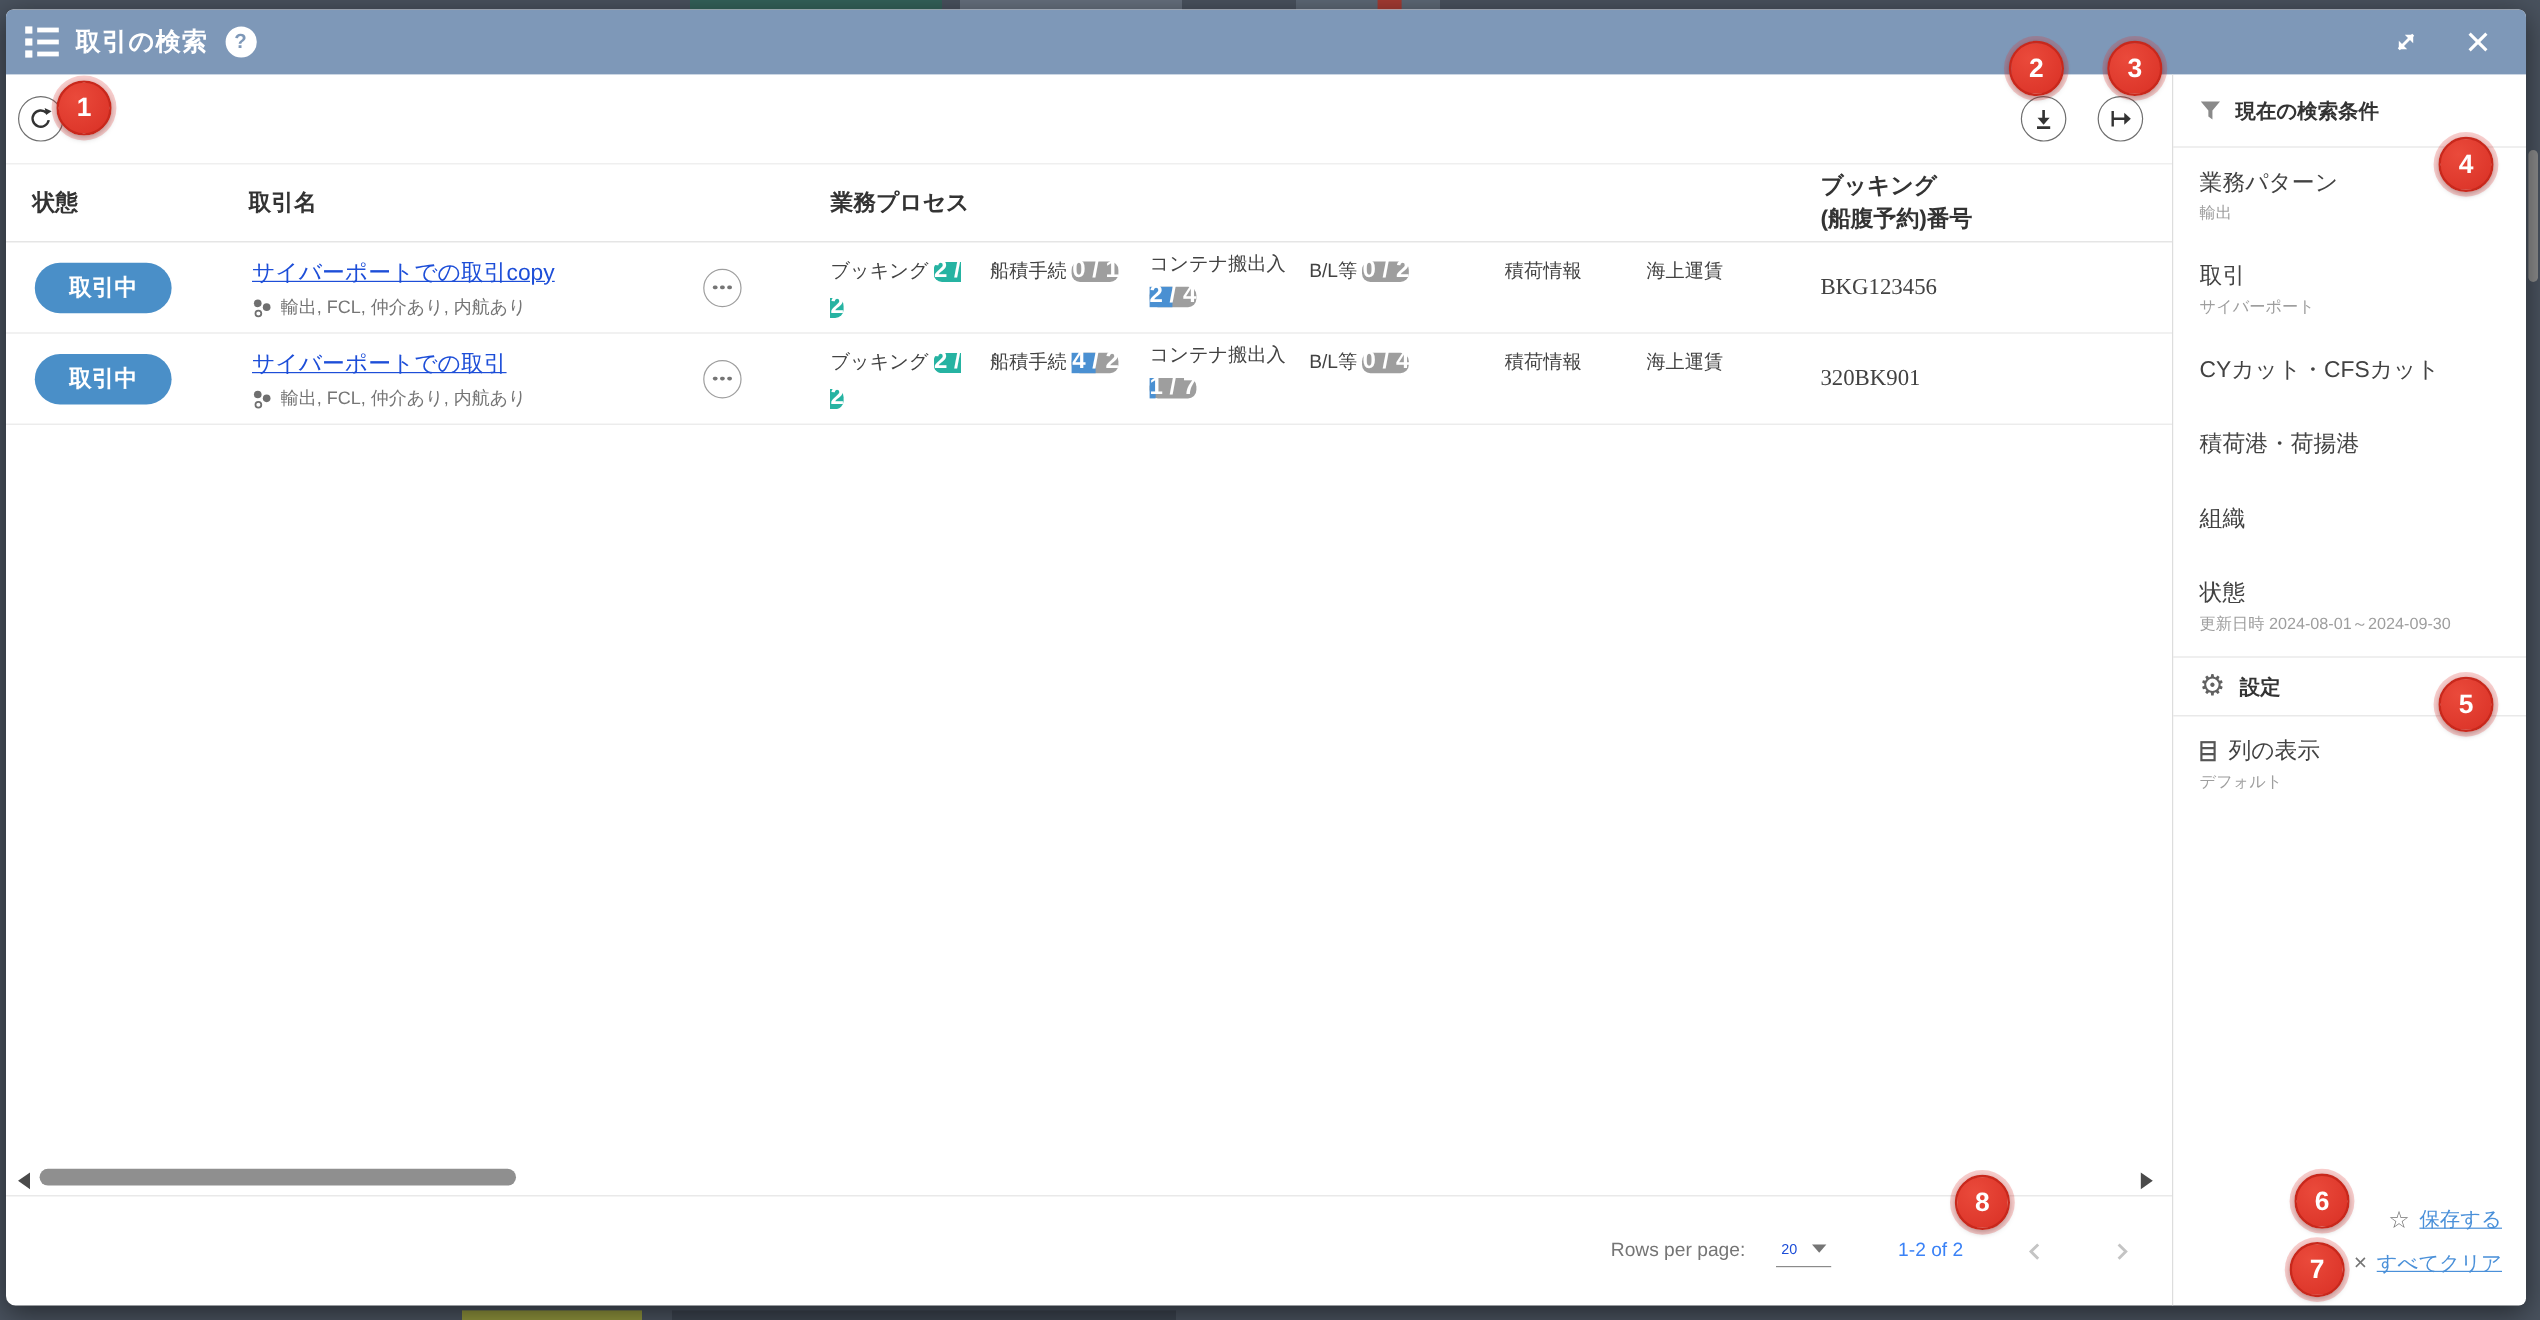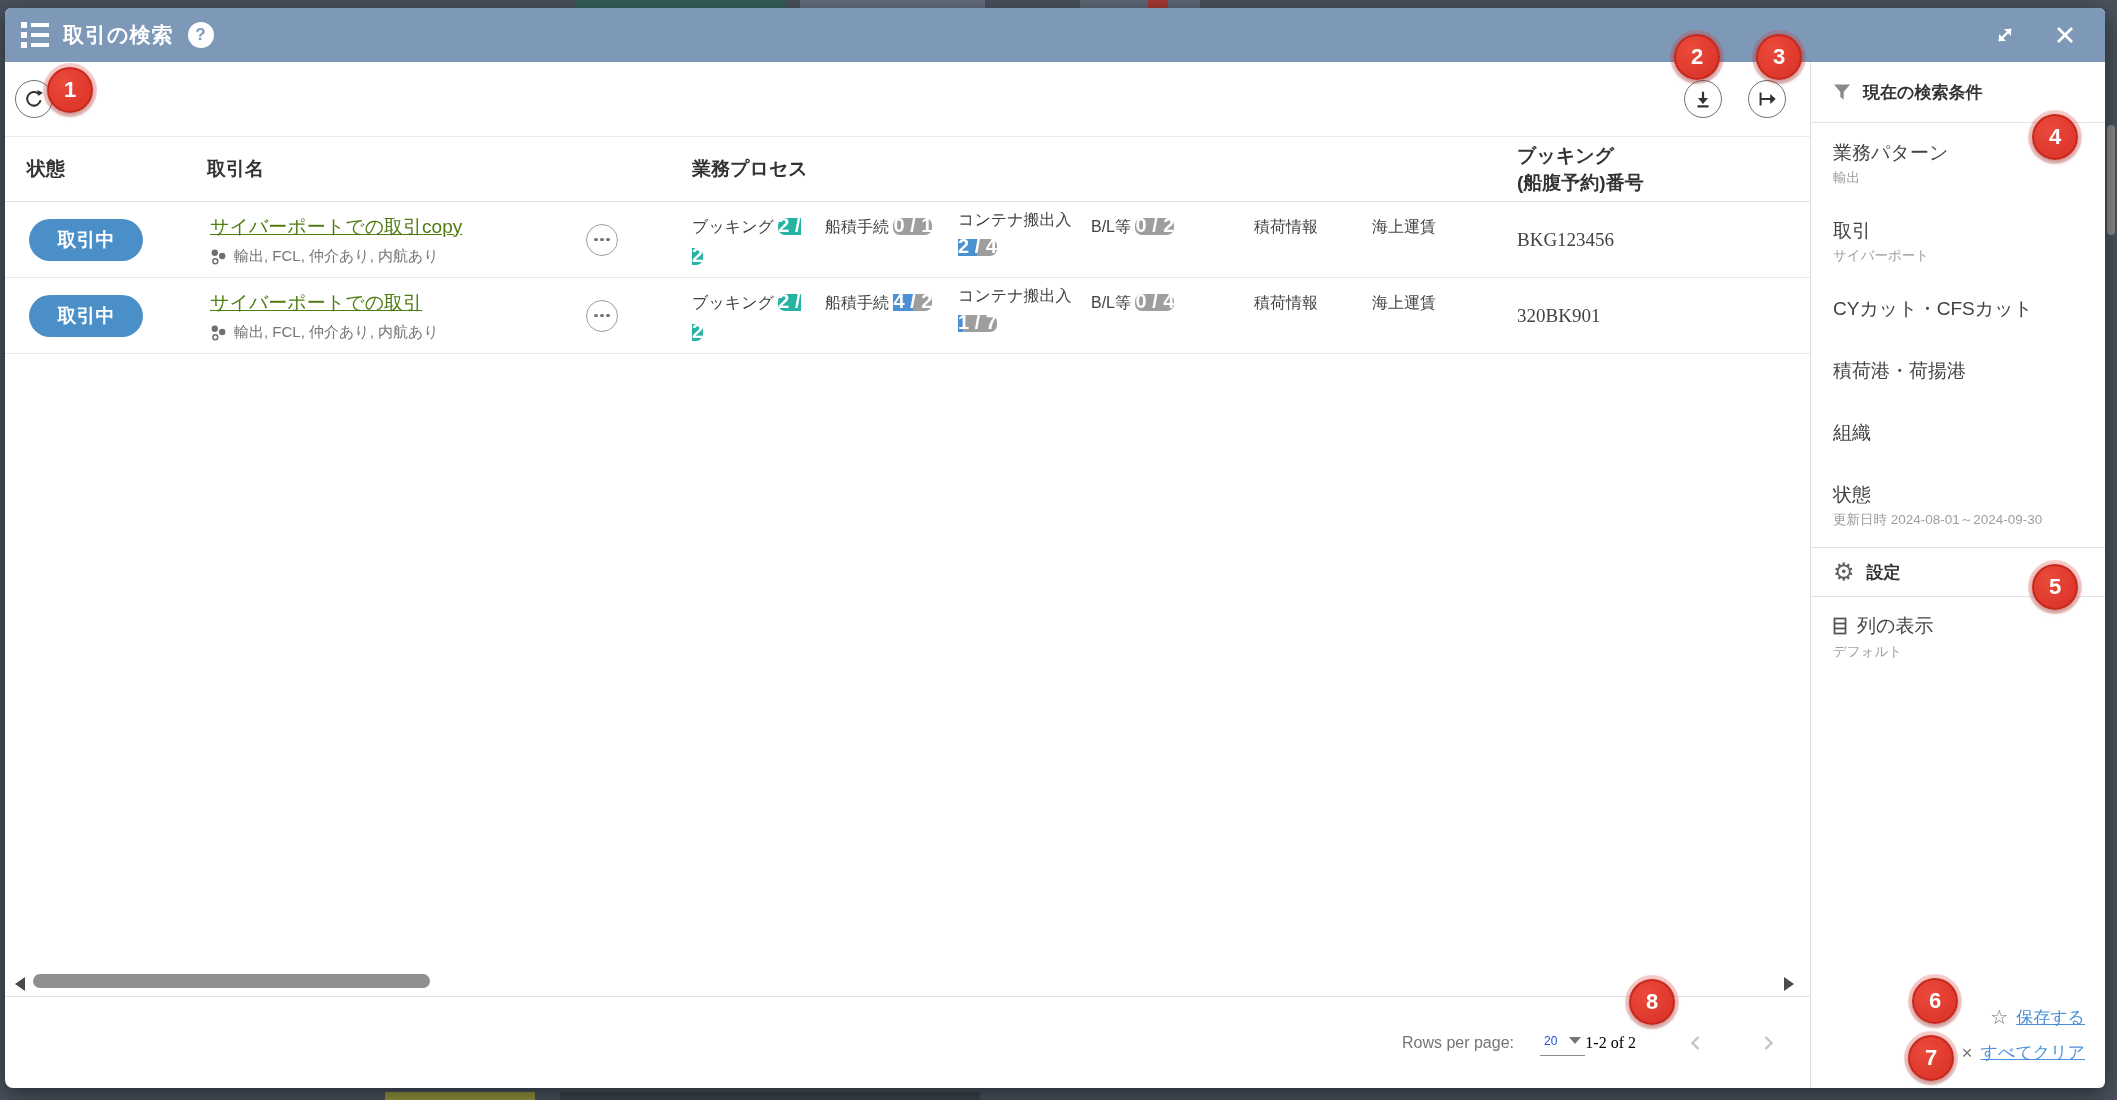--- a/index.html
+++ b/index.html
@@ -44,21 +44,21 @@
     padding-left:22px; align-items:center; }
   .thead { height:65px; border-bottom:1px solid #dfdfdf; flex:0 0 auto; }
   .th { font-size:19px; font-weight:bold; color:#333; }
   .th-proc { padding-left:50px; }
   .th-booking { padding-left:15px; line-height:27px; }
 
   .trow { height:76px; border-bottom:1px solid #e8e8e8; flex:0 0 auto; }
   .pill { width:114px; height:42px; margin-left:2px; border-radius:21px; background:#4a8fc8;
     color:#fff; font-size:19px; font-weight:bold; display:flex; align-items:center; justify-content:center; }
   .name-cell { padding-left:3px; }
-  .name-link { color:#4d7c0f; font-size:19px; text-decoration:underline; cursor:pointer; display:inline-block; }
+  .name-link { color:#1d4ed8; font-size:19px; text-decoration:underline; cursor:pointer; display:inline-block; }
   .tag-line { display:flex; align-items:center; gap:7px; margin-top:7px; color:#757575; font-size:15px; }
   .ellipsis-btn { width:32px; height:32px; border-radius:50%; border:1.5px solid #9e9e9e;
     display:flex; align-items:center; justify-content:center; gap:2.5px; cursor:pointer; justify-self:center; }
   .ellipsis-btn i { width:3.5px; height:3.5px; border-radius:50%; background:#757575; }
 
   .proc-cell { display:flex; gap:11px; padding-left:50px; align-items:flex-start; }
   .proc { flex:0 0 auto; }
   .proc.w1 { width:122px; } .proc.w2 { width:107px; margin-left:30px; } .proc.w3 { width:105px; }
   .proc-label { font-size:16px; color:#424242; margin-bottom:7px; white-space:nowrap; }
   .bar { height:30px; border-radius:7px; background:#9e9e9e; position:relative; overflow:hidden; }
@@ -76,21 +76,21 @@
   .hs-right { right:16px; border-top:7px solid transparent; border-bottom:7px solid transparent; border-left:10px solid #4a4a4a; }
   .hs-thumb { position:absolute; left:28px; top:4px; width:397px; height:14px; border-radius:7px; background:#8f8f8f; cursor:grab; }
 
   .pagination { height:92px; border-top:1px solid #e4e4e4; display:flex; align-items:center;
     justify-content:flex-end; padding-right:30px; flex:0 0 auto; }
   .rpp-label { font-size:16px; color:#757575; }
   .rpp-select { margin-left:26px; display:flex; align-items:center; gap:12px; padding:4px 4px 7px 4px;
     border-bottom:1px solid #8b8b8b; cursor:pointer; }
   .rpp-value { font-size:12px; color:#1d4ed8; }
   .caret { width:0; height:0; border-left:6px solid transparent; border-right:6px solid transparent; border-top:7px solid #757575; }
-  .range { font-size:16px; color:#000000;font-family:Liberation Serif, serif; }
+  .range { margin-left:56px; font-size:16px; color:#3b82f6; }
   .pg-chev { margin-left:48px; cursor:default; display:flex; }
 
   
   .sidebar { width:295px; flex:0 0 auto; border-left:1px solid #ddd; display:flex;
     flex-direction:column; padding:0 0 24px 0; }
   .sb-head { height:61px; display:flex; align-items:center; gap:12px; padding:0 22px;
     border-bottom:1px solid #e4e4e4; flex:0 0 auto; }
   .sb-head-title { font-size:17px; font-weight:bold; color:#333; }
   .sb-items { padding:18px 22px 0 22px; }
   .sb-item { margin-bottom:32px; cursor:pointer; }

